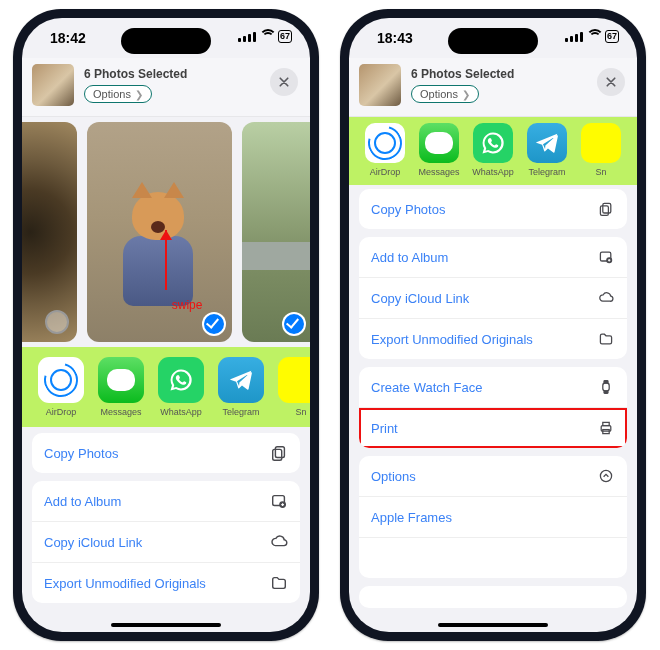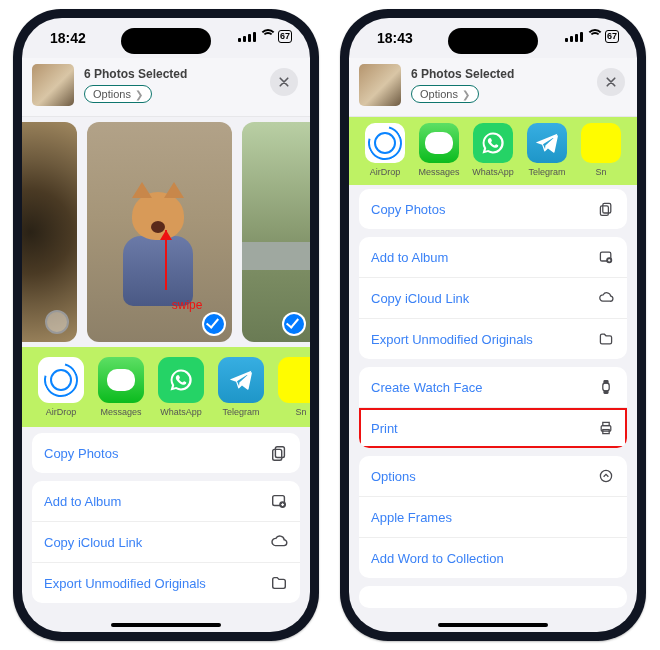--- a/index.html
+++ b/index.html
@@ -350,21 +350,20 @@
                   <circle cx="10" cy="10" r="7"></circle>
                   <path d="M7 11l3-3 3 3"></path>
                 </svg>
               </span>
           </div>
           <div class="row">
             <span>Apple Frames</span>
             <span class="ricon"></span>
           </div>
           <div class="row">
-            <span>Add Word to Collection</span>
             <span class="ricon"></span>
           </div>
         </div>
         <div class="card">
           <div class="edit-link">
             
           </div>
         </div>
       </div>
 

